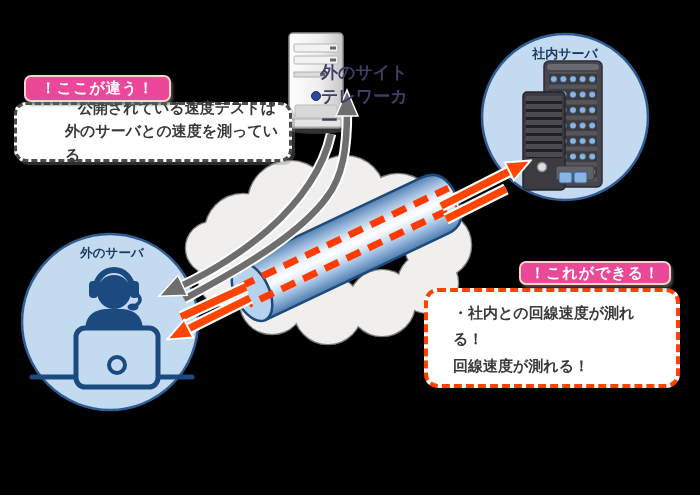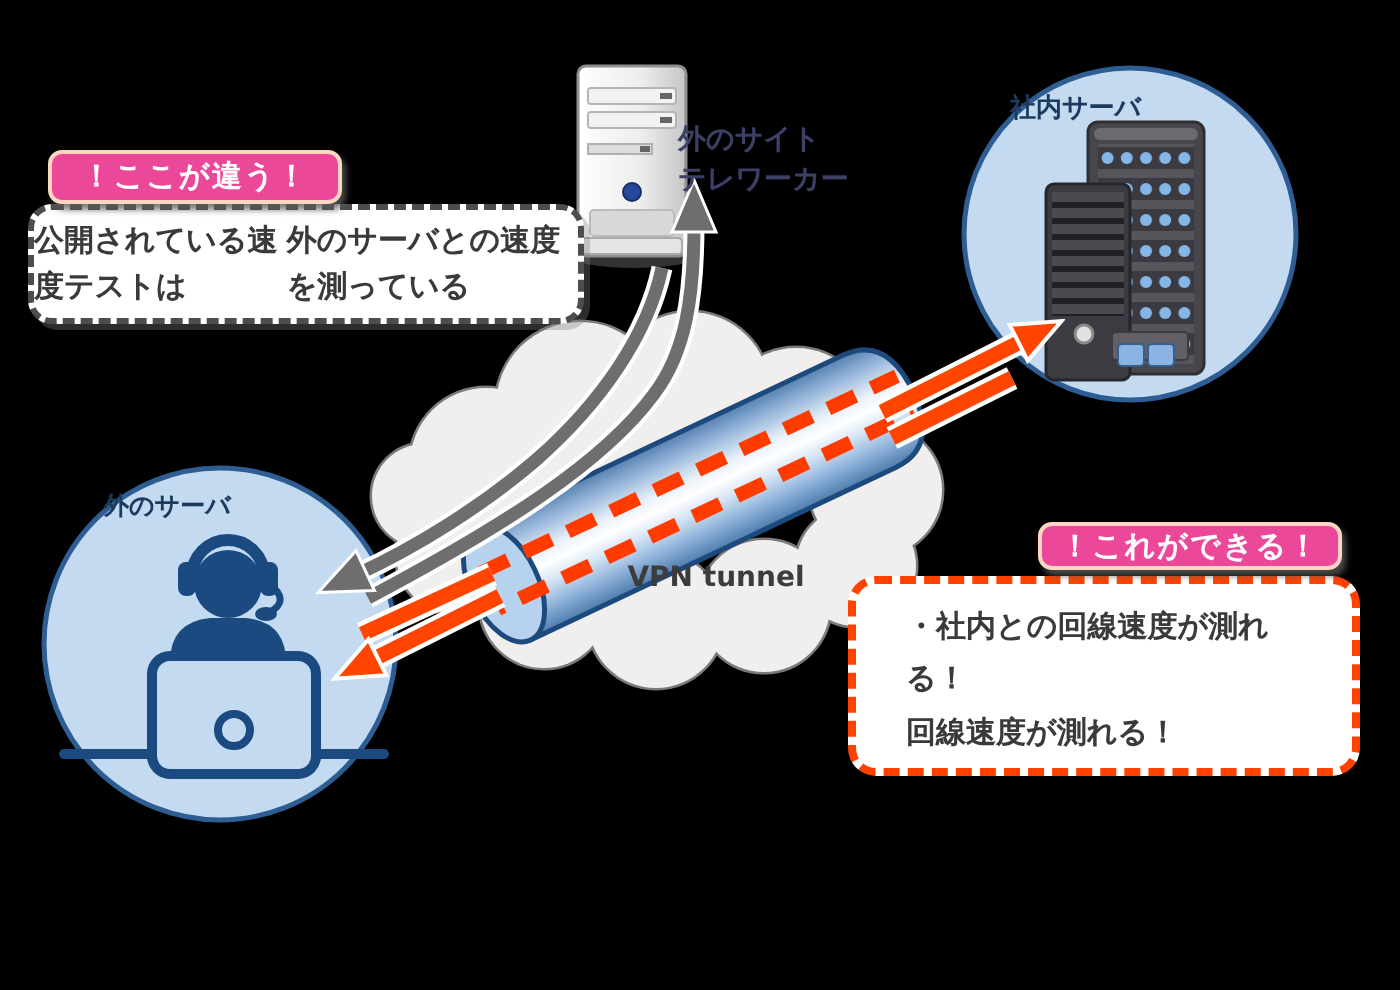--- a/index.html
+++ b/index.html
@@ -15,35 +15,36 @@
     box-shadow:2px 3px 3px rgba(90,90,90,.8);letter-spacing:1px;
     display:flex;align-items:center;justify-content:center;z-index:6;box-sizing:border-box;
   }
   .whitebox{
     background:#fff;border-radius:12px;z-index:5;box-sizing:border-box;
     font-weight:bold;color:#3a3a3a;
   }
   #callout-left-box{
     left:14px;top:102px;width:278px;height:60px;
     border:3px dashed #4d4d4d;
-    display:flex;flex-direction:row;justify-content:center;align-items:center;
+    display:flex;flex-direction:column;justify-content:center;align-items:center;
     font-size:15px;line-height:1.55;
     box-shadow:3px 3px 0 rgba(130,130,130,.35);
+    padding-left:48px;
   }
   #callout-left-badge{left:24px;top:75px;width:147px;height:27px;}
   #callout-right-badge{left:519px;top:261px;width:152px;height:24px;}
   #callout-right-box{
     left:424px;top:288px;width:256px;height:100px;
     border:4px dashed #ff4200;border-radius:14px;
     padding:8px 25px;font-size:15px;line-height:1.75;
   }
   #callout-right-box .indent{text-align:left;padding-right:4px;}
-  .circle-label{font-weight:bold;color:#1b3a5e;text-align:left;z-index:4;}
+  .circle-label{font-weight:bold;color:#1b3a5e;text-align:center;z-index:4;}
   #label-vpn{left:308px;top:281px;width:100px;font-size:14px;font-weight:bold;color:#3c3c3c;text-align:center;z-index:4;}
-  #label-external{left:339px;top:61px;width:90px;font-size:14px;font-weight:bold;color:#3c4066;line-height:1.4;z-index:4;}
+  #label-external{left:321px;top:61px;width:90px;font-size:17px;font-weight:bold;color:#3c4066;line-height:1.4;z-index:4;}
   #label-company{left:505px;top:45px;width:120px;font-size:13px;}
   #label-teleworker{left:52px;top:245px;width:120px;font-size:12.5px;}
 </style>
 </head>
 <body>
 
 <div id="stage">
 
   <svg width="700" height="495" viewBox="0 0 700 495">
     <defs>
@@ -182,21 +183,20 @@
 
   <div class="abs" id="label-external">
     <div>外のサイト</div>
     <div>テレワーカー</div>
   </div>
 
   <div class="abs circle-label" id="label-company">社内サーバ</div>
 
   <div class="abs circle-label" id="label-teleworker">外のサーバ</div>
 
-  <div class="abs" id="label-vpn">VPN tunnel</div>
 
   <div class="abs badge" id="callout-left-badge">！ここが違う！</div>
   <div class="abs whitebox" id="callout-left-box">
     <div>公開されている速度テストは</div>
     <div>外のサーバとの速度を測っている</div>
   </div>
 
   <div class="abs badge" id="callout-right-badge">！これができる！</div>
   <div class="abs whitebox" id="callout-right-box">
     <div>・社内との回線速度が測れる！</div>

